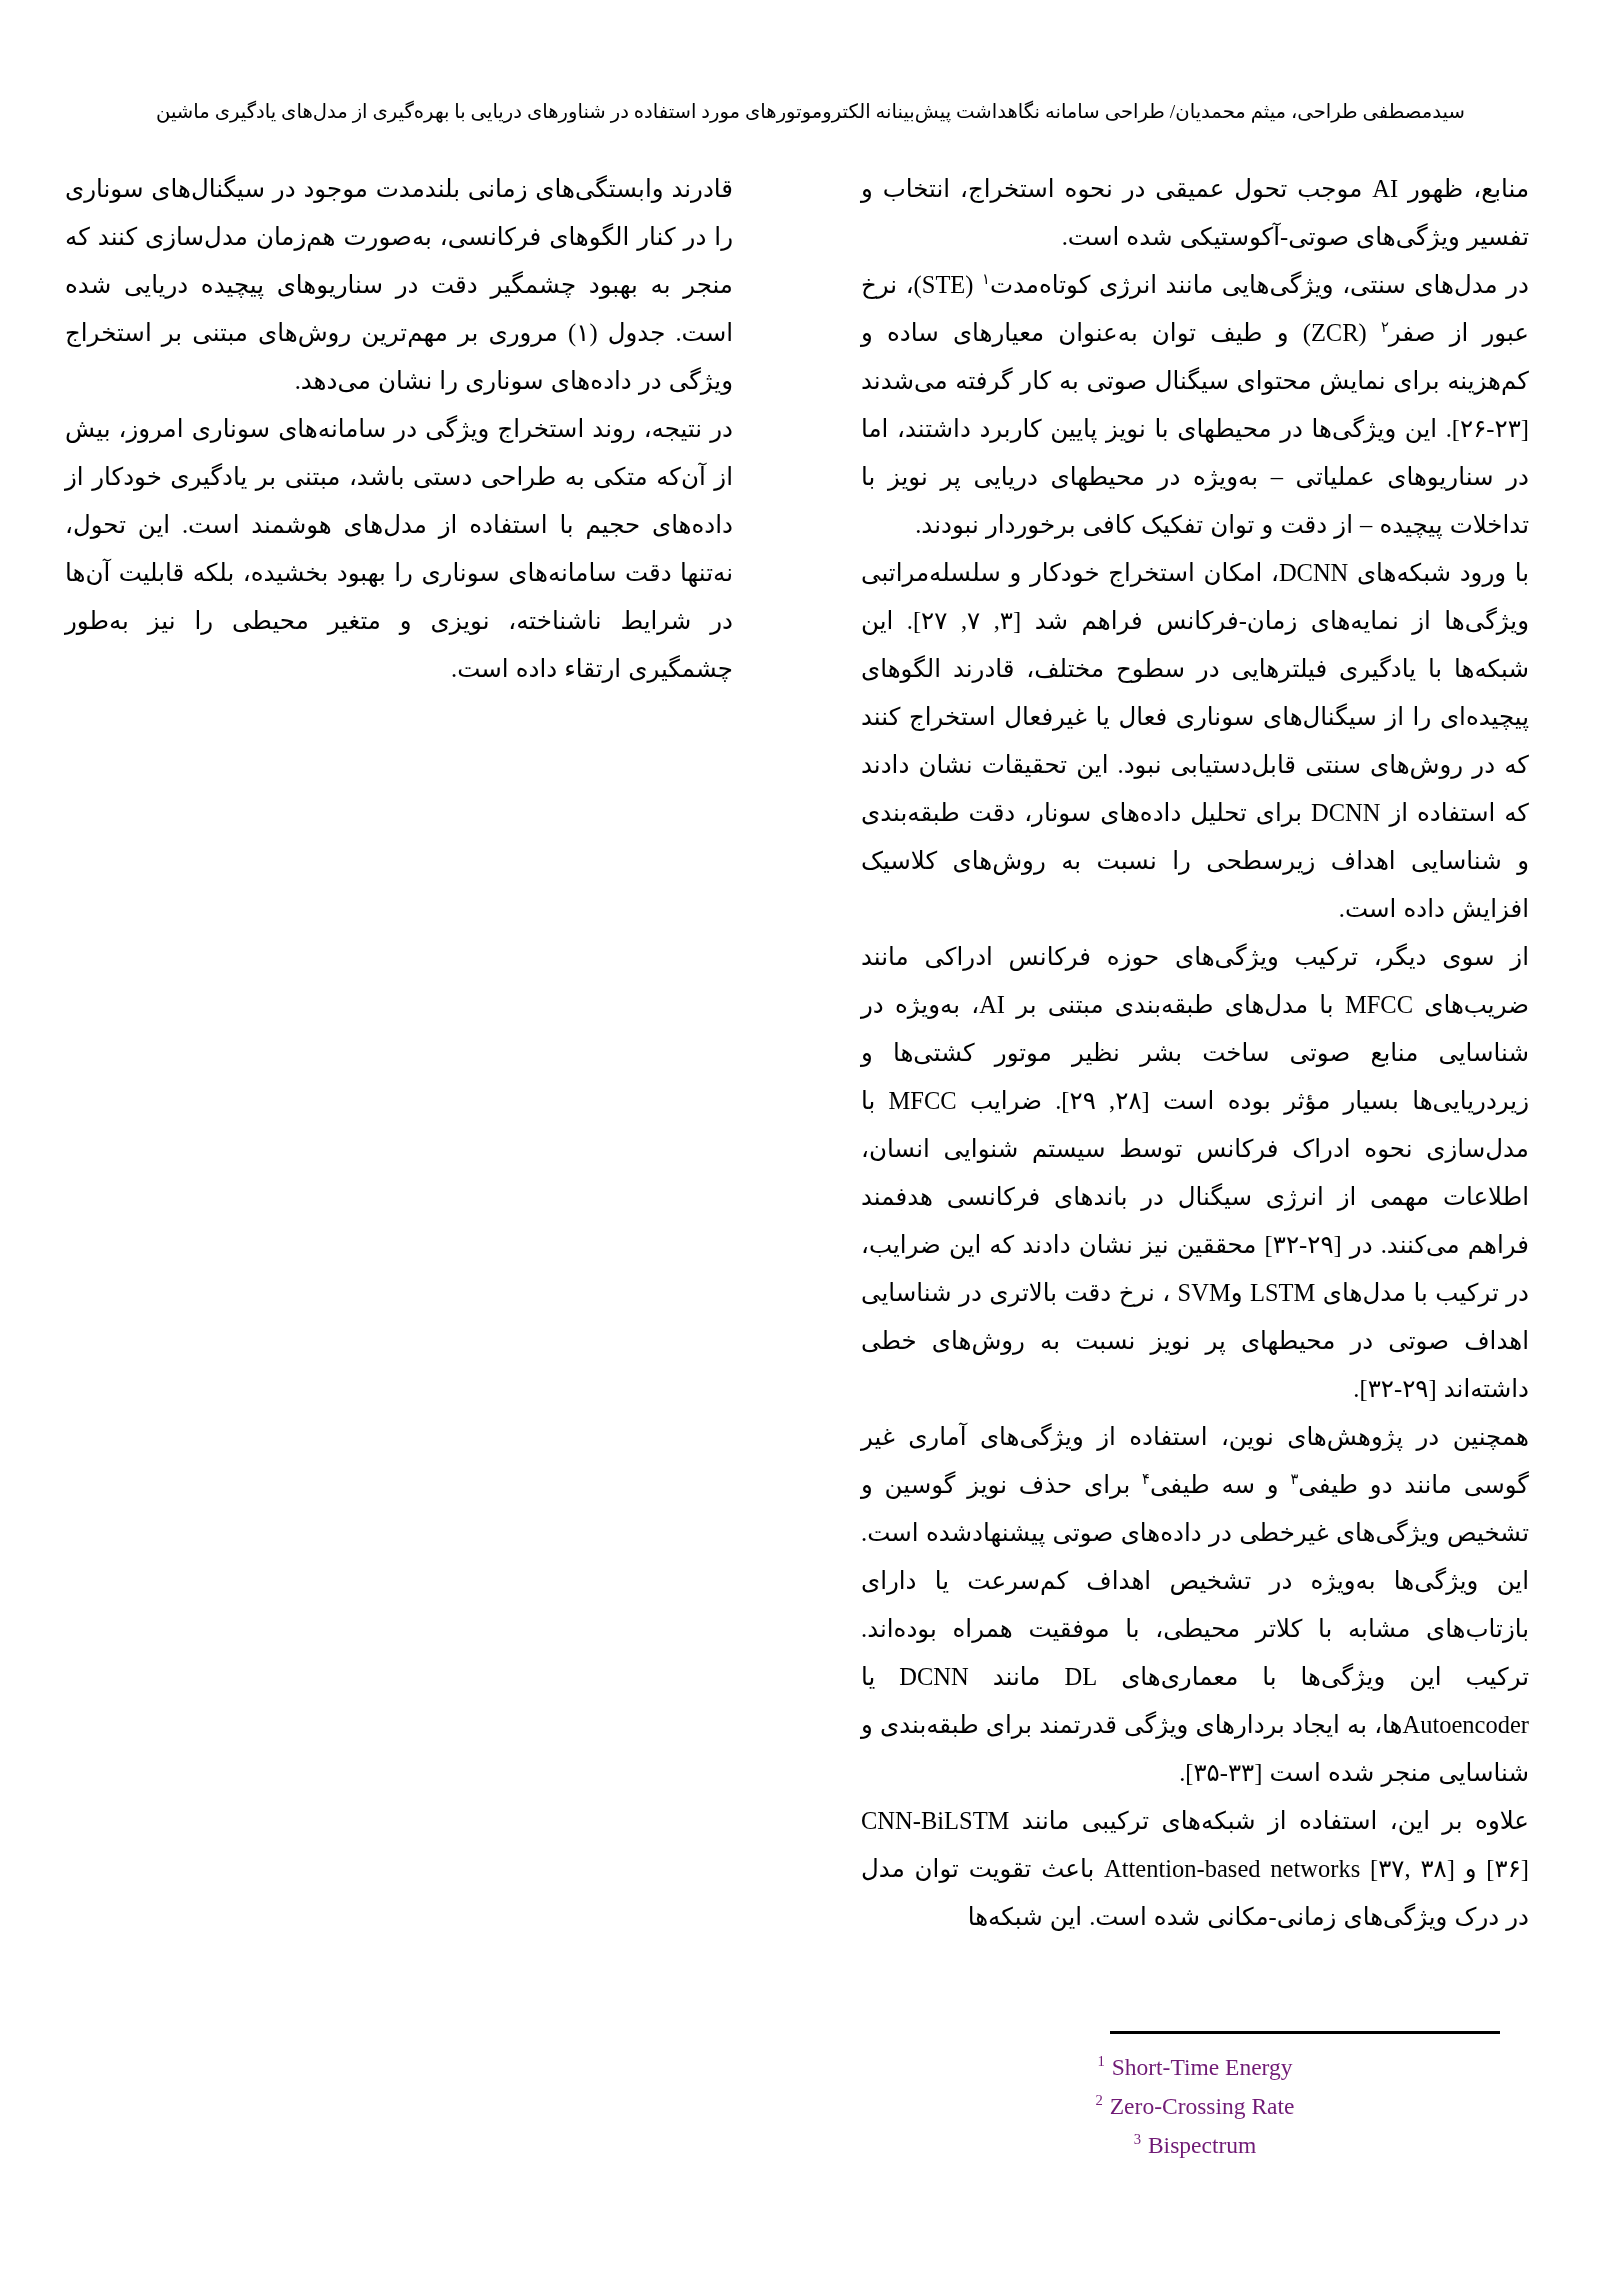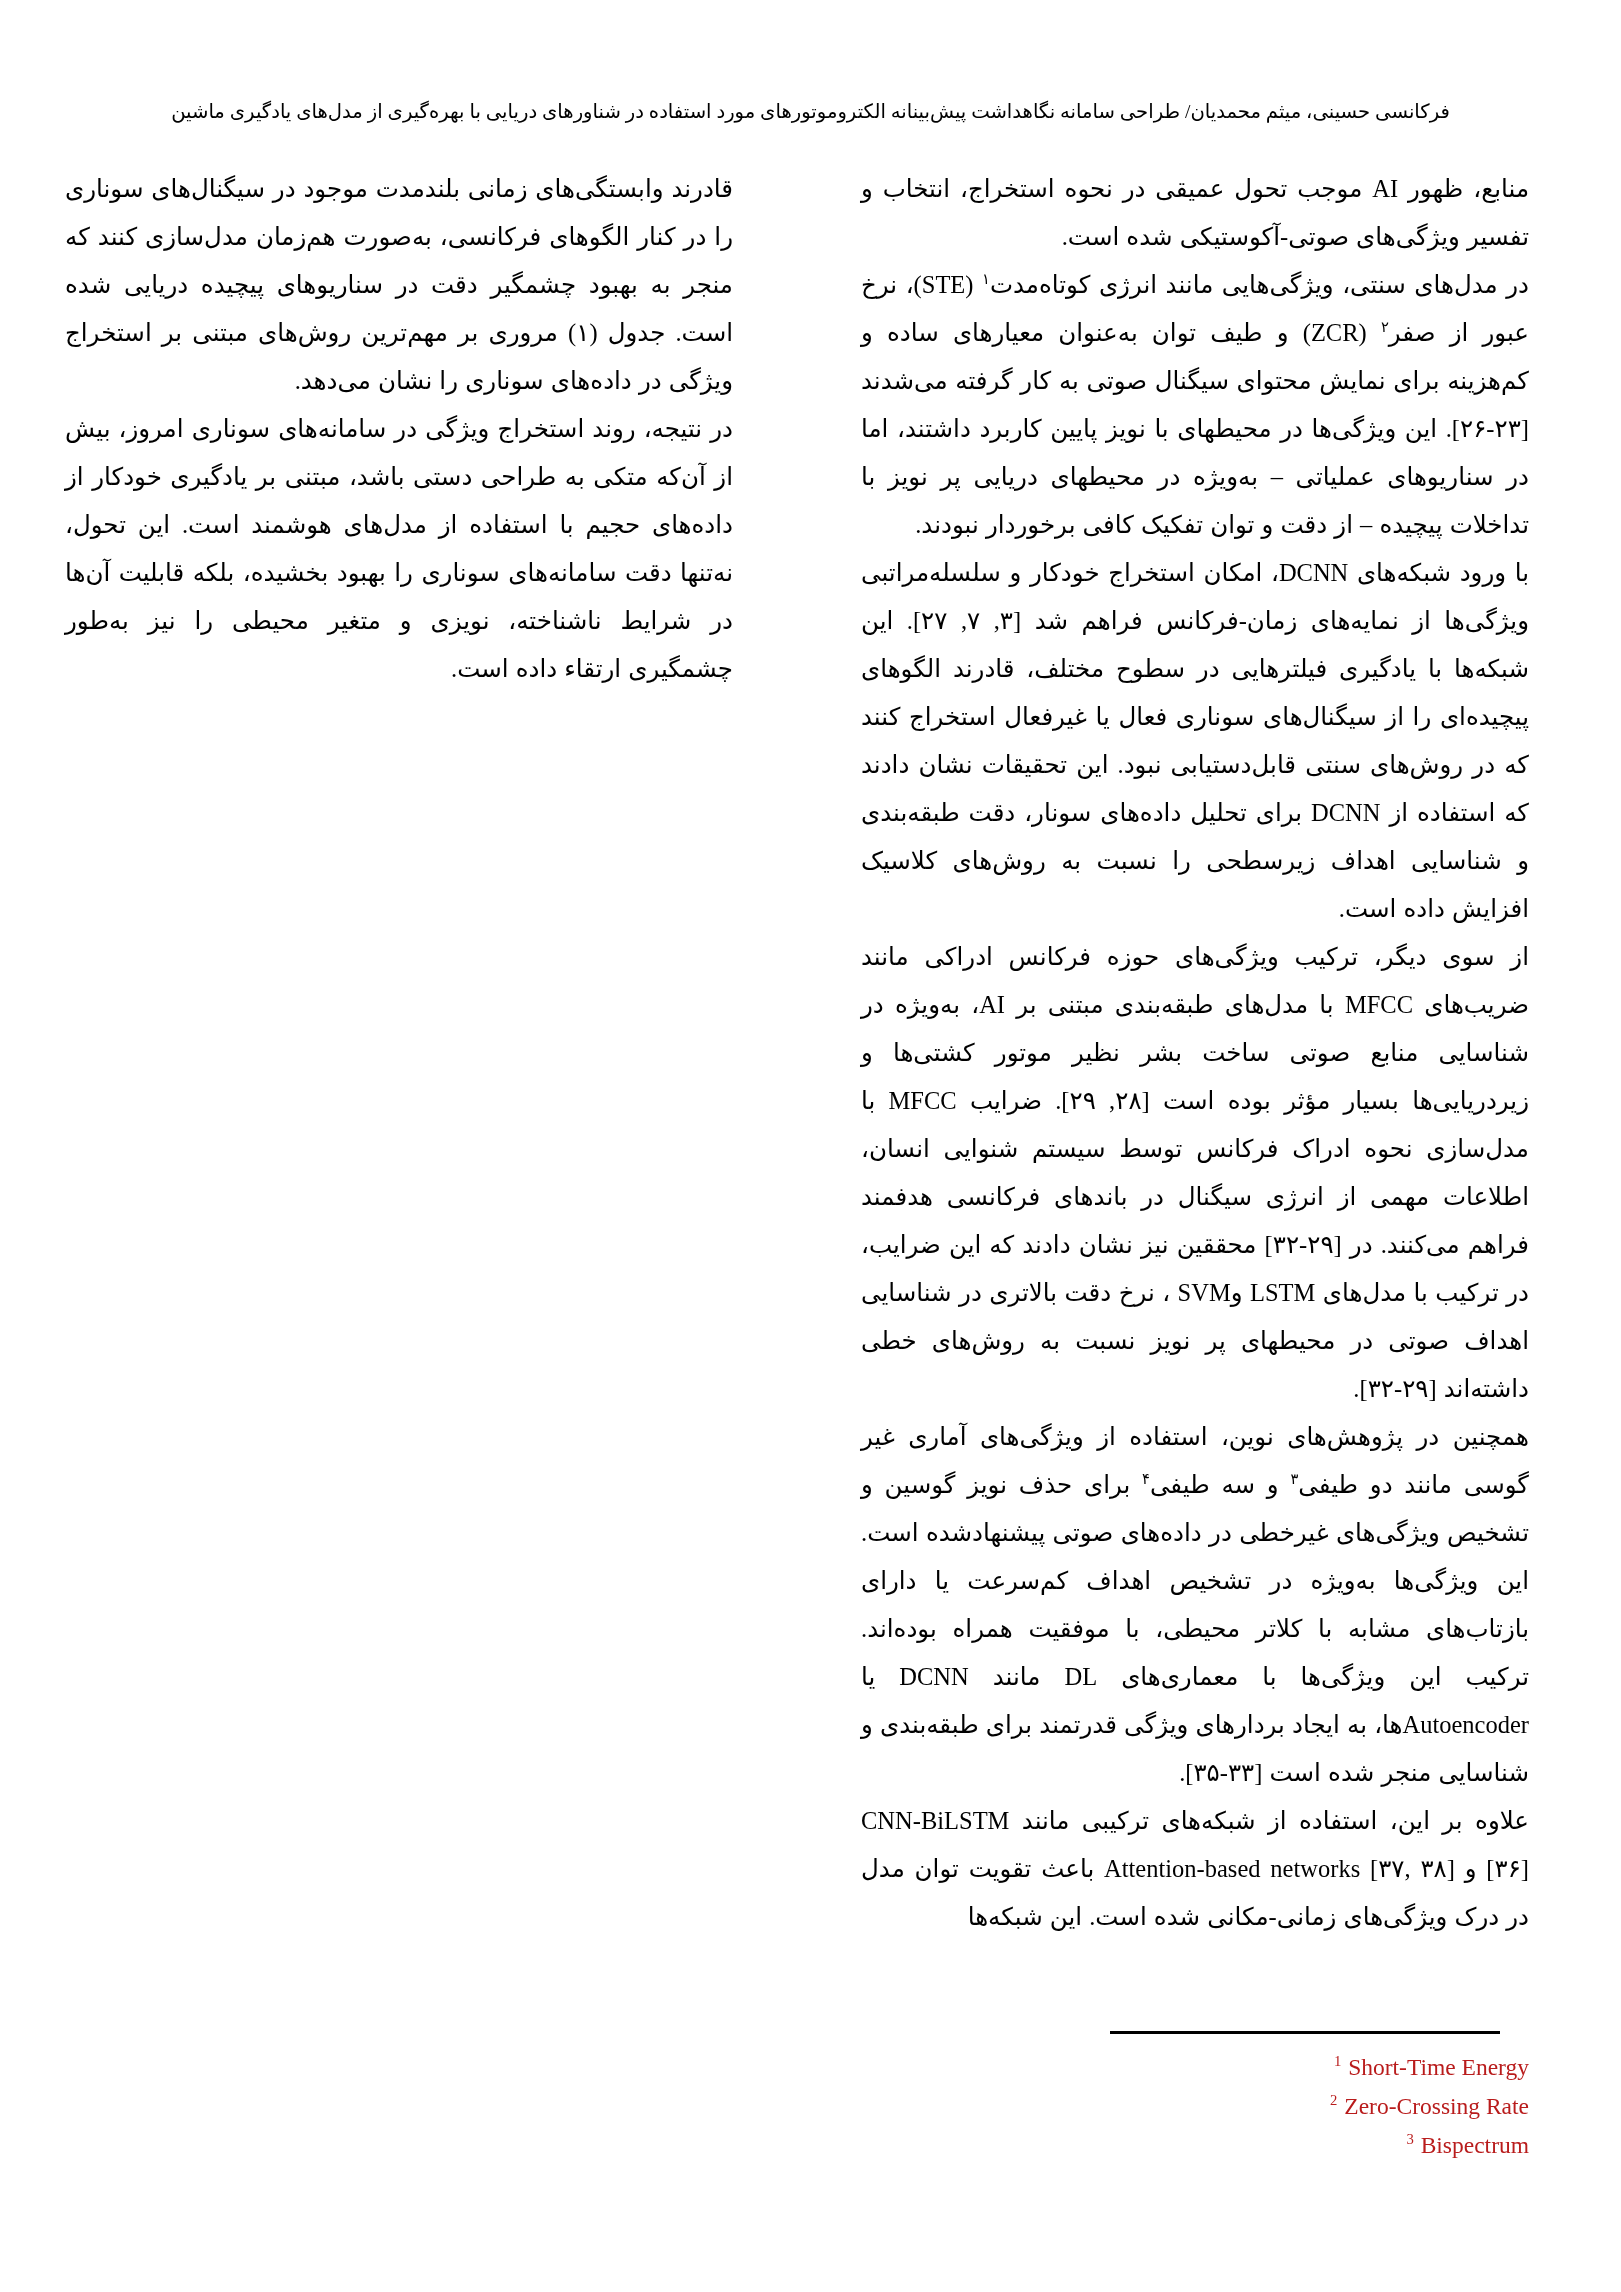--- a/index.html
+++ b/index.html
@@ -65,36 +65,36 @@
   }
   .footnote-rule {
     width: 390px;
     height: 2.9px;
     background: #000000;
     margin: 0 29px 13.7px auto;
   }
   .footnote {
     font-size: 23.5px;
     line-height: 39px;
-    text-align: right;
-    color: #b91c1c;
+    text-align: center;
+    color: #701a75;
     font-family: "Liberation Serif", "DejaVu Sans", serif;
   }
   .footnote sup {
     font-size: 14.7px;
     line-height: 0;
     margin-right: 6.9px;
   }
 </style>
 </head>
 <body>
 
 <div class="page">
 
-  <div class="running-header">فرکانسی حسینی، میثم محمدیان/ طراحی سامانه نگاهداشت پیش‌بینانه الکتروموتورهای مورد استفاده در شناورهای دریایی با بهره‌گیری از مدل‌های یادگیری ماشین</div>
+  <div class="running-header">سیدمصطفی طراحی، میثم محمدیان/ طراحی سامانه نگاهداشت پیش‌بینانه الکتروموتورهای مورد استفاده در شناورهای دریایی با بهره‌گیری از مدل‌های یادگیری ماشین</div>
 
   <div class="body-columns">
     <section class="column" dir="rtl">
         <p class="para"><span>منابع، ظهور AI موجب تحول عمیقی در نحوه استخراج، انتخاب و تفسیر ویژگی‌های صوتی-آکوستیکی شده است.</span></p>
         <p class="para"><span>در مدل‌های سنتی، ویژگی‌هایی مانند انرژی کوتاه‌مدت</span><sup>۱</sup><span> (STE)، نرخ عبور از صفر</span><sup>۲</sup><span> (ZCR) و طیف توان به‌عنوان معیارهای ساده و کم‌هزینه برای نمایش محتوای سیگنال صوتی به کار گرفته می‌شدند [۲۳-۲۶]. این ویژگی‌ها در محیطهای با نویز پایین کاربرد داشتند، اما در سناریوهای عملیاتی – به‌ویژه در محیطهای دریایی پر نویز با تداخلات پیچیده – از دقت و توان تفکیک کافی برخوردار نبودند.</span></p>
         <p class="para"><span>با ورود شبکه‌های DCNN، امکان استخراج خودکار و سلسله‌مراتبی ویژگی‌ها از نمایه‌های زمان-فرکانس فراهم شد [۳, ۷, ۲۷]. این شبکه‌ها با یادگیری فیلترهایی در سطوح مختلف، قادرند الگوهای پیچیده‌ای را از سیگنال‌های سوناری فعال یا غیرفعال استخراج کنند که در روش‌های سنتی قابل‌دستیابی نبود. این تحقیقات نشان دادند که استفاده از DCNN برای تحلیل داده‌های سونار، دقت طبقه‌بندی و شناسایی اهداف زیرسطحی را نسبت به روش‌های کلاسیک افزایش داده است.</span></p>
         <p class="para"><span>از سوی دیگر، ترکیب ویژگی‌های حوزه فرکانس ادراکی مانند ضریب‌های MFCC با مدل‌های طبقه‌بندی مبتنی بر AI، به‌ویژه در شناسایی منابع صوتی ساخت بشر نظیر موتور کشتی‌ها و زیردریایی‌ها بسیار مؤثر بوده است [۲۸, ۲۹]. ضرایب MFCC با مدل‌سازی نحوه ادراک فرکانس توسط سیستم شنوایی انسان، اطلاعات مهمی از انرژی سیگنال در باندهای فرکانسی هدفمند فراهم می‌کنند. در [۲۹-۳۲] محققین نیز نشان دادند که این ضرایب، در ترکیب با مدل‌های LSTM وSVM ، نرخ دقت بالاتری در شناسایی اهداف صوتی در محیطهای پر نویز نسبت به روش‌های خطی داشته‌اند [۲۹-۳۲].</span></p>
         <p class="para"><span>همچنین در پژوهش‌های نوین، استفاده از ویژگی‌های آماری غیر گوسی مانند دو طیفی</span><sup>۳</sup><span> و سه طیفی</span><sup>۴</sup><span> برای حذف نویز گوسین و تشخیص ویژگی‌های غیرخطی در داده‌های صوتی پیشنهادشده است. این ویژگی‌ها به‌ویژه در تشخیص اهداف کم‌سرعت یا دارای بازتاب‌های مشابه با کلاتر محیطی، با موفقیت همراه بوده‌اند. ترکیب این ویژگی‌ها با معماری‌های DL مانند DCNN یا Autoencoderها، به ایجاد بردارهای ویژگی قدرتمند برای طبقه‌بندی و شناسایی منجر شده است [۳۳-۳۵].</span></p>
         <p class="para"><span>علاوه بر این، استفاده از شبکه‌های ترکیبی مانند CNN-BiLSTM [۳۶] و Attention-based networks [۳۷, ۳۸] باعث تقویت توان مدل در درک ویژگی‌های زمانی-مکانی شده است. این شبکه‌ها</span></p>
       </section>

